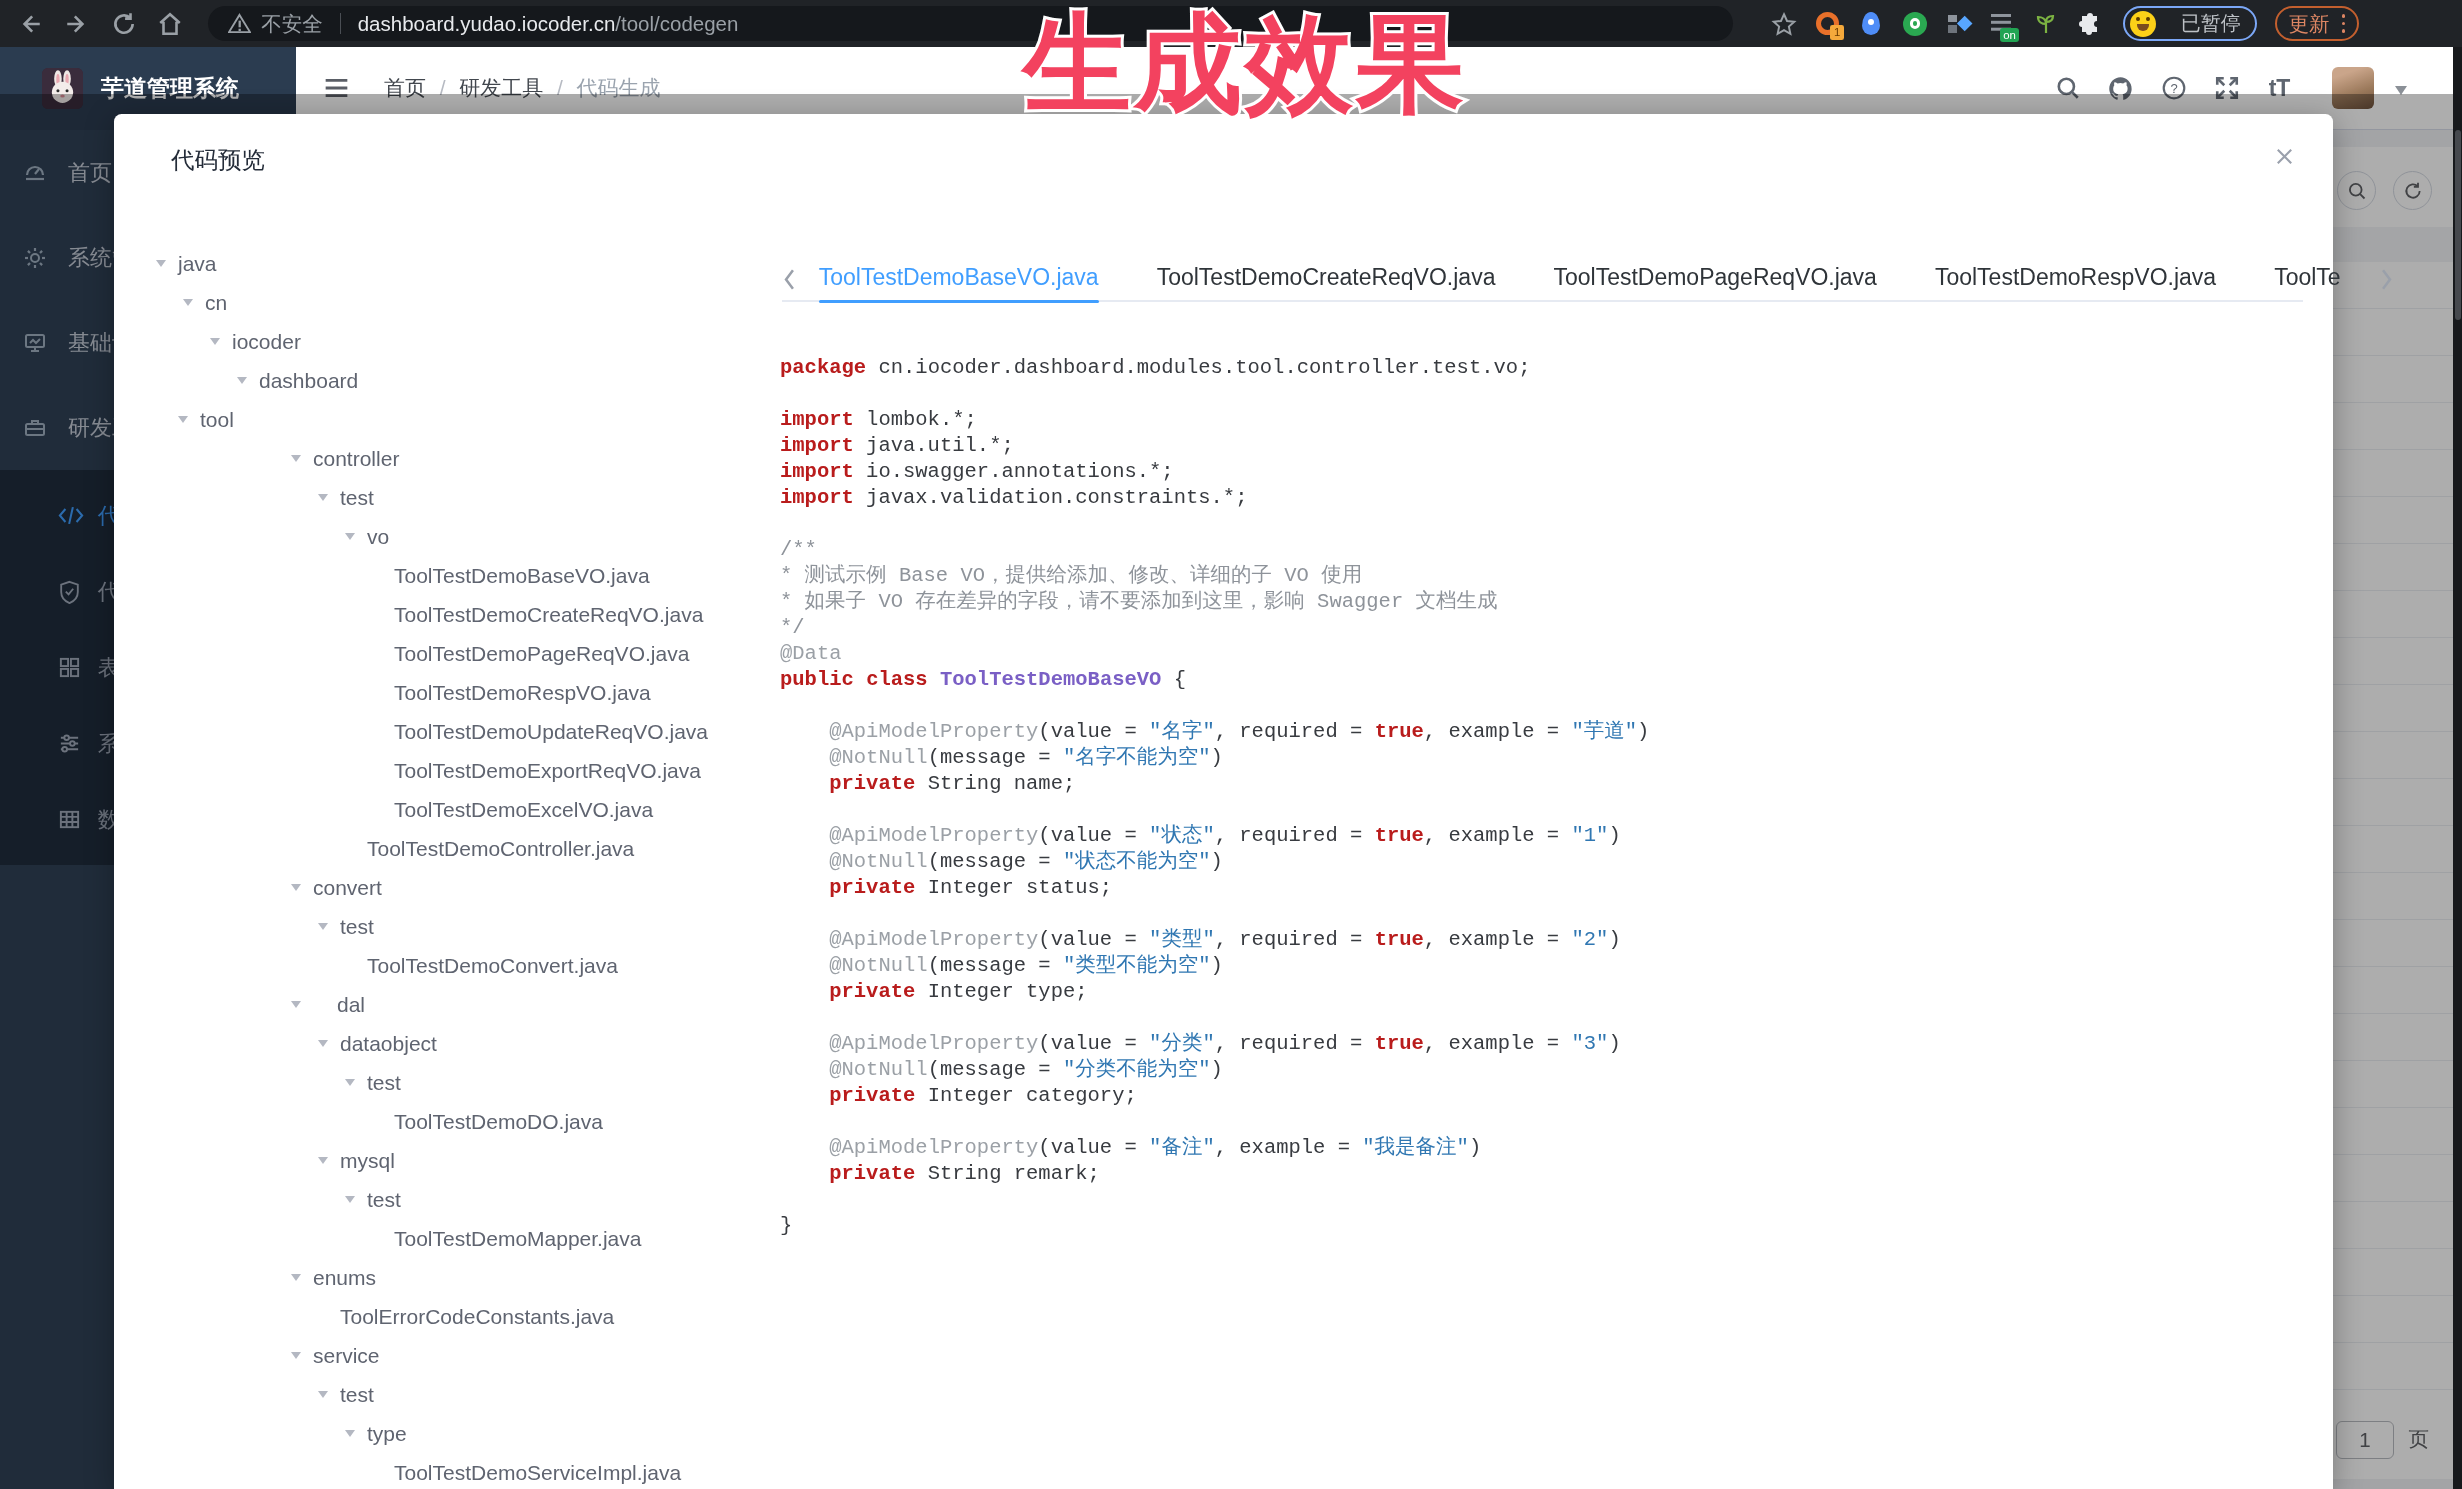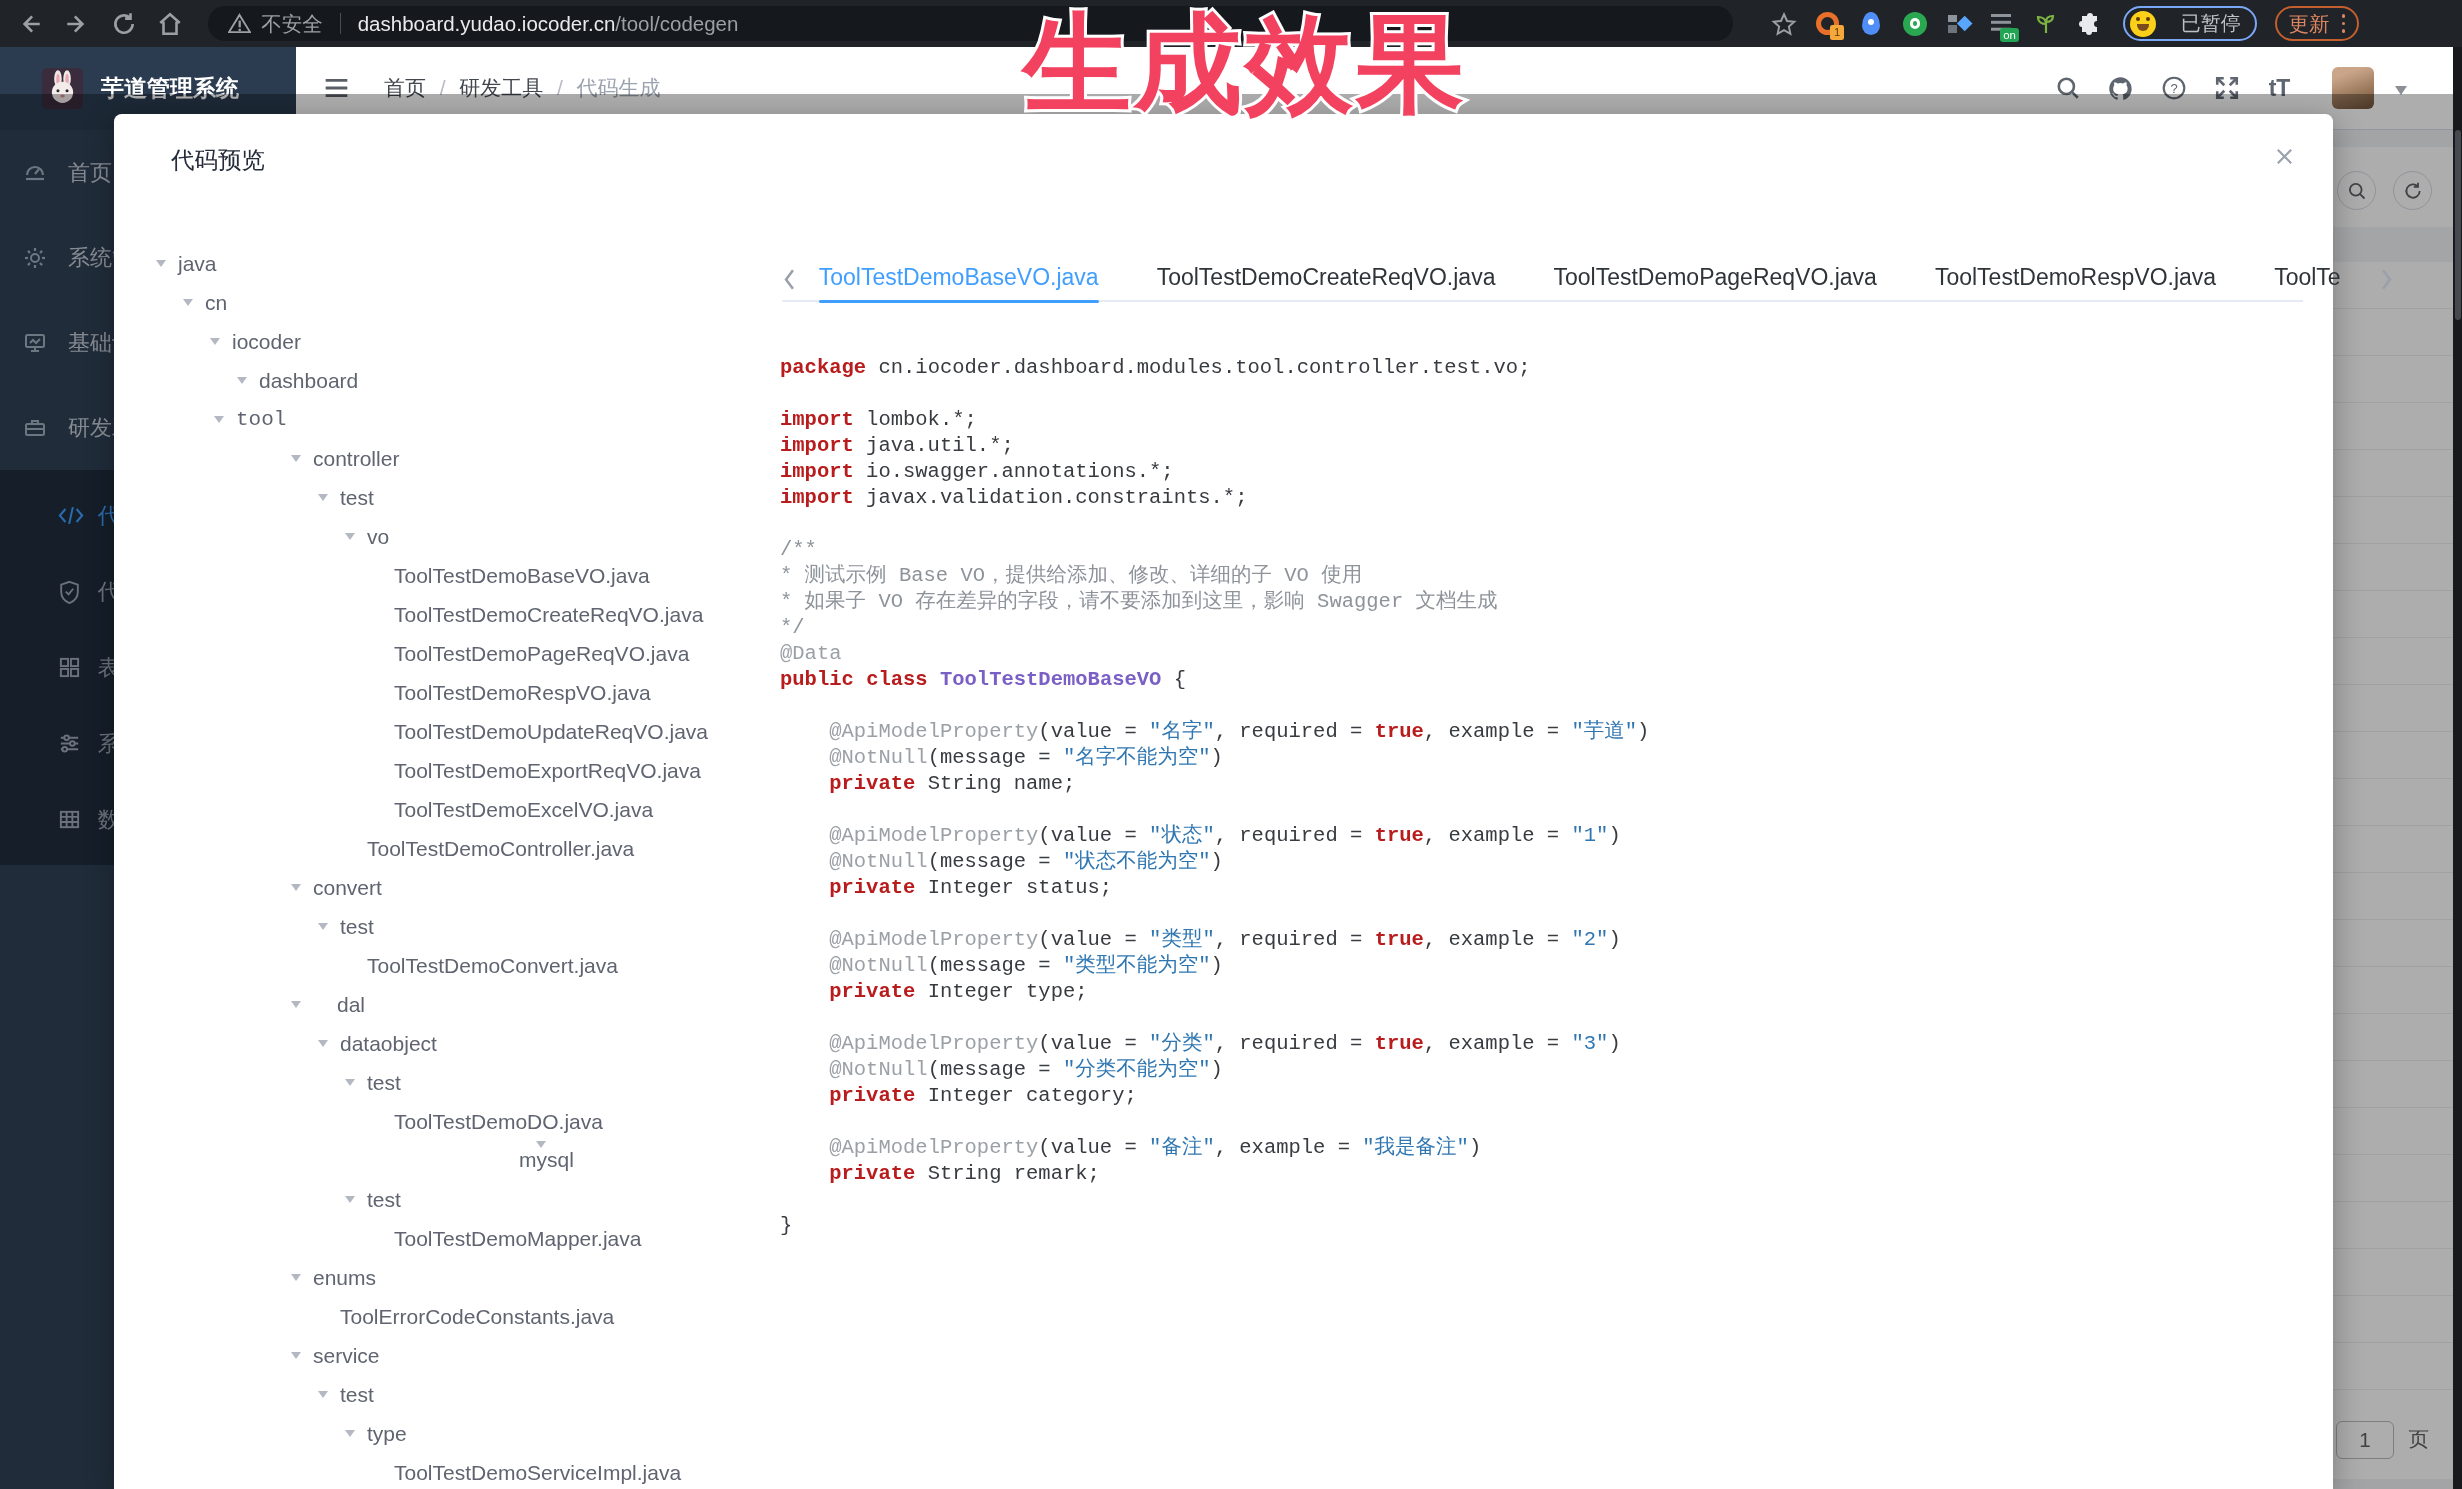--- a/index.html
+++ b/index.html
@@ -458,21 +458,21 @@
           <span>cn</span>
         </div>
         <div class="tree-row" style="padding-left: 96px;">
           <span class="tree-caret"></span>
           <span>iocoder</span>
         </div>
         <div class="tree-row" style="padding-left: 123px;">
           <span class="tree-caret"></span>
           <span>dashboard</span>
         </div>
-        <div class="tree-row" style="padding-left: 100px; font-family: Liberation Mono, monospace;">
+        <div class="tree-row" style="padding-left: 64px;">
           <span class="tree-caret"></span>
           <span>tool</span>
         </div>
         <div class="tree-row" style="padding-left: 177px;">
           <span class="tree-caret"></span>
           <span>controller</span>
         </div>
         <div class="tree-row" style="padding-left: 204px;">
           <span class="tree-caret"></span>
           <span>test</span>
@@ -534,21 +534,21 @@
           <span>dataobject</span>
         </div>
         <div class="tree-row" style="padding-left: 231px;">
           <span class="tree-caret"></span>
           <span>test</span>
         </div>
         <div class="tree-row" style="padding-left: 258px;">
           <span class="tree-caret leaf"></span>
           <span>ToolTestDemoDO.java</span>
         </div>
-        <div class="tree-row" style="padding-left: 204px; flex-direction: column;">
+        <div class="tree-row" style="padding-left: 204px;">
           <span class="tree-caret"></span>
           <span>mysql</span>
         </div>
         <div class="tree-row" style="padding-left: 231px;">
           <span class="tree-caret"></span>
           <span>test</span>
         </div>
         <div class="tree-row" style="padding-left: 258px;">
           <span class="tree-caret leaf"></span>
           <span>ToolTestDemoMapper.java</span>

